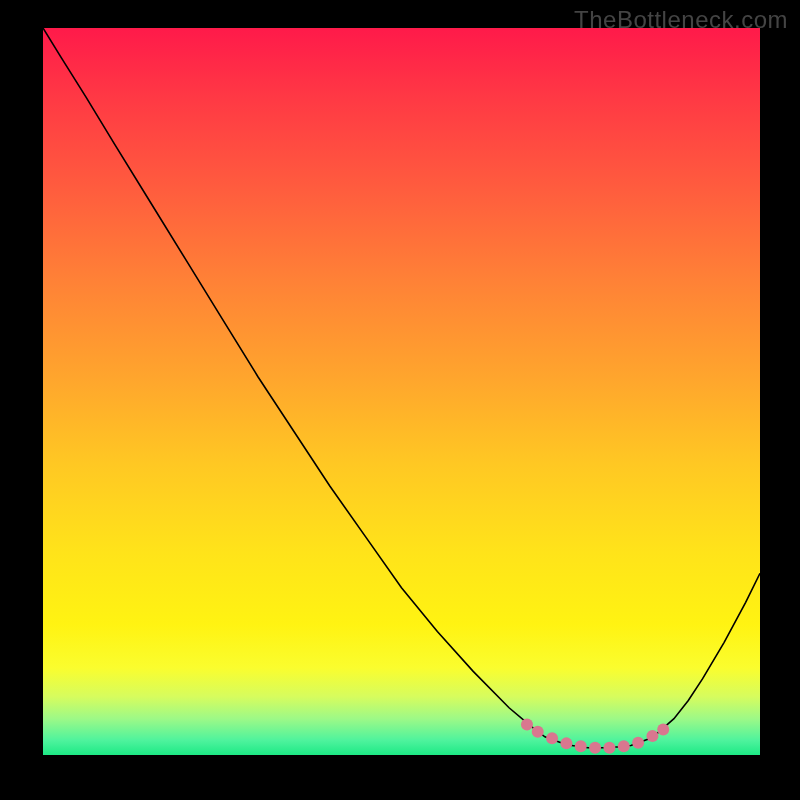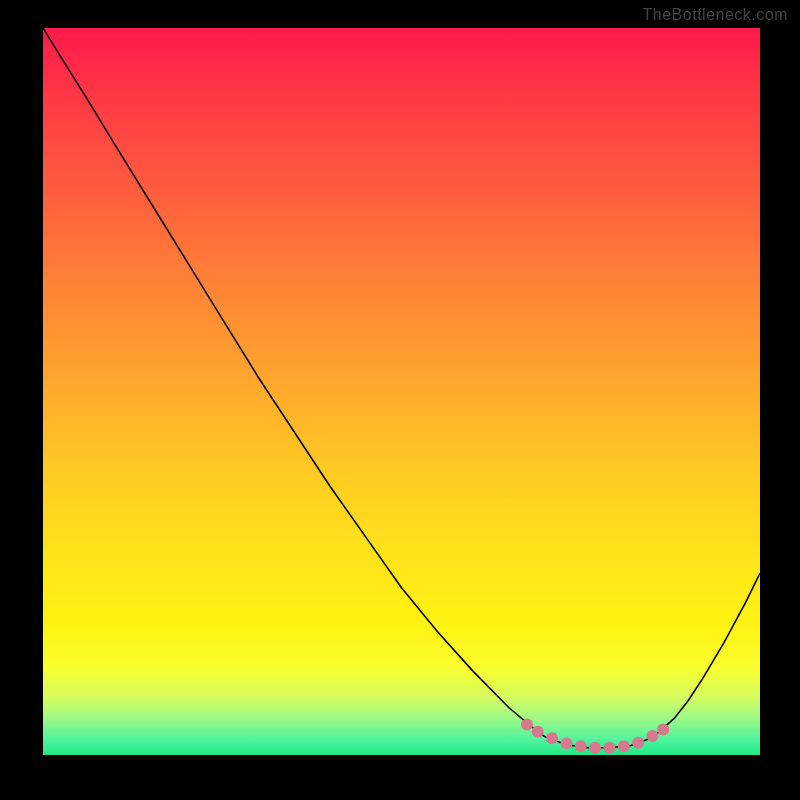--- a/index.html
+++ b/index.html
@@ -4,21 +4,21 @@
 <style>
   * { margin: 0; padding: 0; box-sizing: border-box; }
   html, body { width: 800px; height: 800px; overflow: hidden; }
   body { background: #000; font-family: Arial, sans-serif; }
   .wrap { position: relative; width: 800px; height: 800px; }
   .watermark {
     position: absolute;
     top: 6px;
     right: 12px;
     color: #444;
-    font-size: 16px;
+    font-size: 24px;
     font-weight: 400;
     letter-spacing: 0.5px;
     z-index: 10;
   }
   .plot {
     position: absolute;
     left: 43px;
     top: 28px;
     width: 717px;
     height: 727px;

